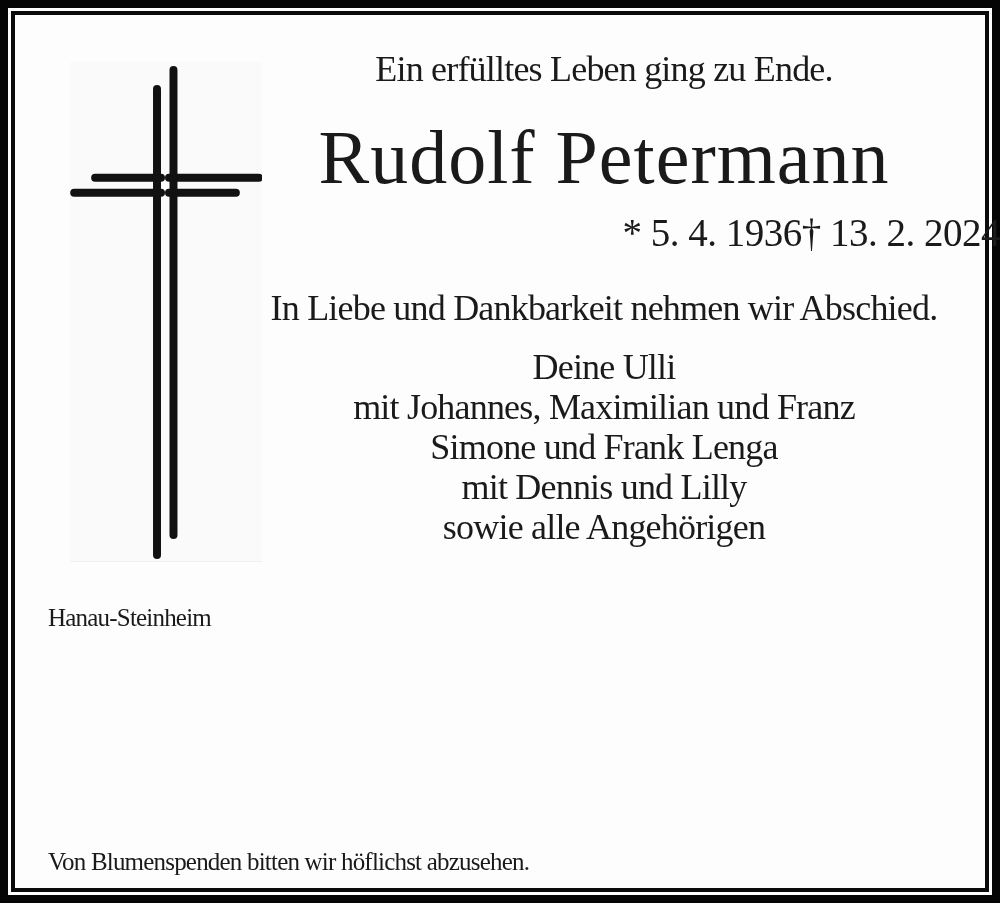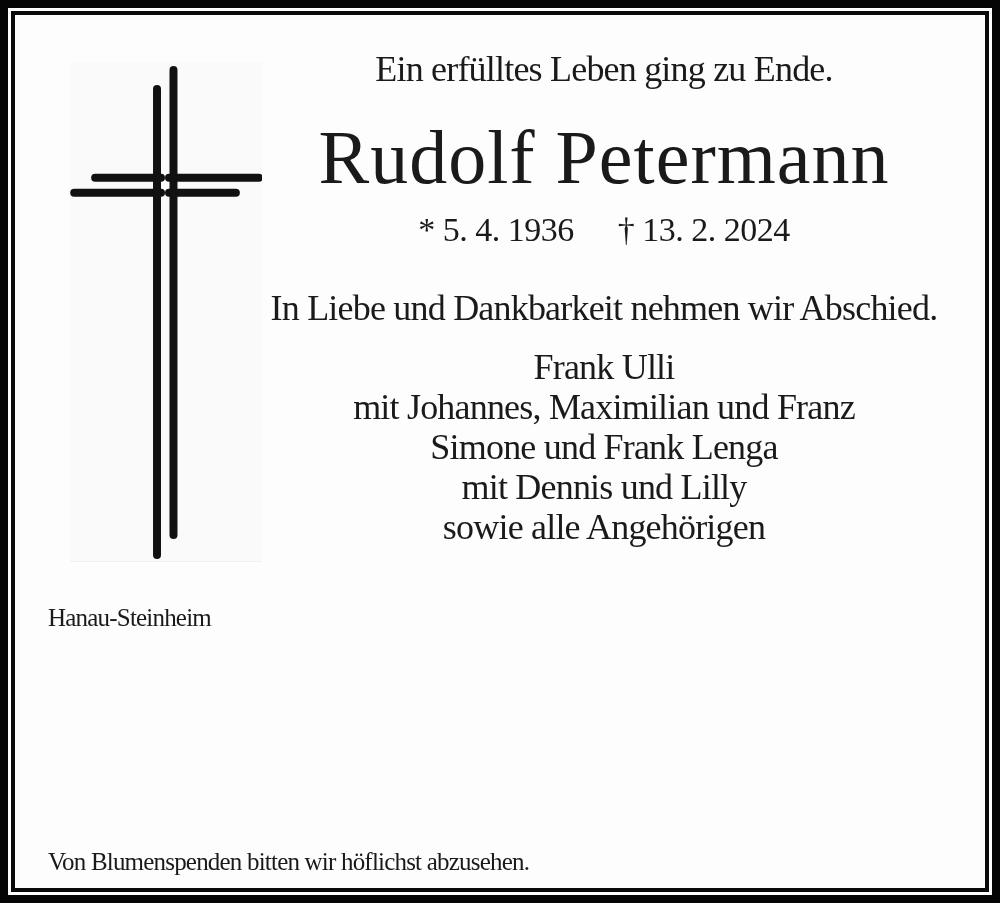--- a/index.html
+++ b/index.html
@@ -44,23 +44,23 @@
     font-size: 36px; line-height: 1;
     letter-spacing: -0.8px;
   }
   .deceased-name {
     top: 119px;
     font-size: 76px; line-height: 1;
     letter-spacing: 1px;
   }
   .dates {
     top: 213px;
-    font-size: 34px; line-height: 1;
+    font-size: 39px; line-height: 1;
     letter-spacing: -0.5px;
-    display: flex; justify-content: center; gap: 44px;
+    display: flex; justify-content: flex-end; 
   }
   .farewell {
     top: 290px;
     font-size: 36px; line-height: 1;
     letter-spacing: -0.8px;
   }
   .mourners {
     top: 347px;
     font-size: 36px; line-height: 40px;
     letter-spacing: -0.8px;
@@ -107,21 +107,21 @@
   <div class="center-col epitaph">Ein erfülltes Leben ging zu Ende.</div>
 
   <div class="center-col dates">
     <span>* 5. 4. 1936</span>
     <span>† 13. 2. 2024</span>
   </div>
 
   <div class="center-col farewell">In Liebe und Dankbarkeit nehmen wir Abschied.</div>
 
   <div class="center-col mourners">
-    <div>Frank Ulli</div>
+    <div>Deine Ulli</div>
     <div>mit Johannes, Maximilian und Franz</div>
     <div>Simone und Frank Lenga</div>
     <div>mit Dennis und Lilly</div>
     <div>sowie alle Angehörigen</div>
   </div>
 
   <div class="left-col location">Hanau-Steinheim</div>
 
 
 

